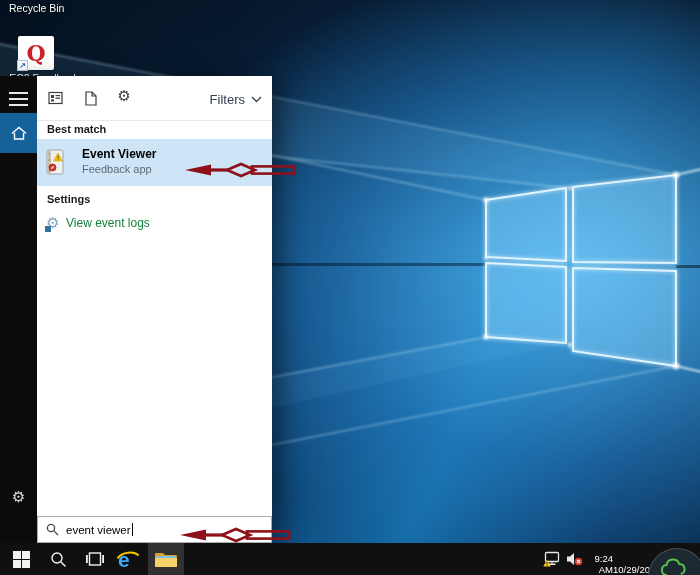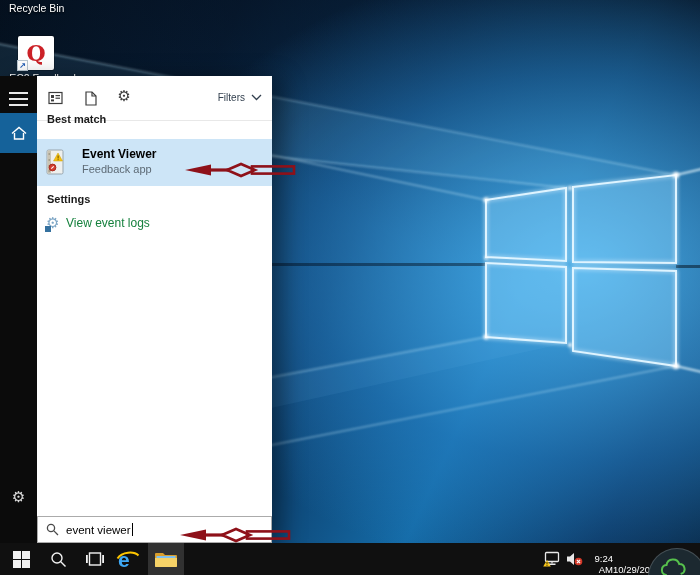--- a/index.html
+++ b/index.html
@@ -36,25 +36,25 @@
   .home-tile{position:absolute;top:37px;left:0;width:37px;height:40px;background:#15629a;
     display:flex;align-items:center;justify-content:center;cursor:pointer;}
   .rail-gear{position:absolute;bottom:37px;left:0;width:37px;text-align:center;color:#dcdcdc;
     font-size:15px;cursor:pointer;}
 
   .panel{flex:1;background:#fff;position:relative;}
   .hdr-icon{position:absolute;top:13px;width:18px;height:18px;display:flex;align-items:center;
     justify-content:center;color:#3c3c3c;font-size:15px;cursor:pointer;}
   #hi-apps{left:9px;}  #hi-docs{left:44px;}  #hi-gear{left:78px;top:11px;}
   .filters{position:absolute;top:16px;right:10px;display:flex;gap:6px;align-items:center;
-    color:#33404f;font-size:10px;cursor:pointer;}
+    color:#33404f;font-size:13px;cursor:pointer;}
   .hdr-sep{position:absolute;left:0;right:0;top:44px;height:1px;background:#e8e8e8;}
 
   .sec-label{position:absolute;left:10px;font-size:11px;font-weight:bold;color:#1b1b1b;}
-  #bm-label{top:37px;}  #settings-label{top:117px;}
+  #bm-label{top:47px;}  #settings-label{top:117px;}
 
   .result-row{position:absolute;left:0;right:0;top:63px;height:47px;background:#cde5f7;cursor:pointer;}
   .ev-icon{position:absolute;left:9px;top:10px;}
   .result-title{position:absolute;left:45px;top:8px;font-size:12px;font-weight:bold;color:#000;}
   .result-sub{position:absolute;left:45px;top:24px;font-size:11px;color:#5d6a75;}
 
   .settings-row{position:absolute;left:0;right:0;top:135px;height:27px;cursor:pointer;}
   .st-icon{position:absolute;left:9px;top:4px;width:16px;height:16px;color:#7fa7c6;font-size:15px;line-height:16px;}
   .st-icon .sq{position:absolute;left:-1px;bottom:-1px;width:6px;height:6px;background:#35719f;}
   .settings-row .lbl{position:absolute;left:29px;top:5px;font-size:12px;color:#15803d;}

